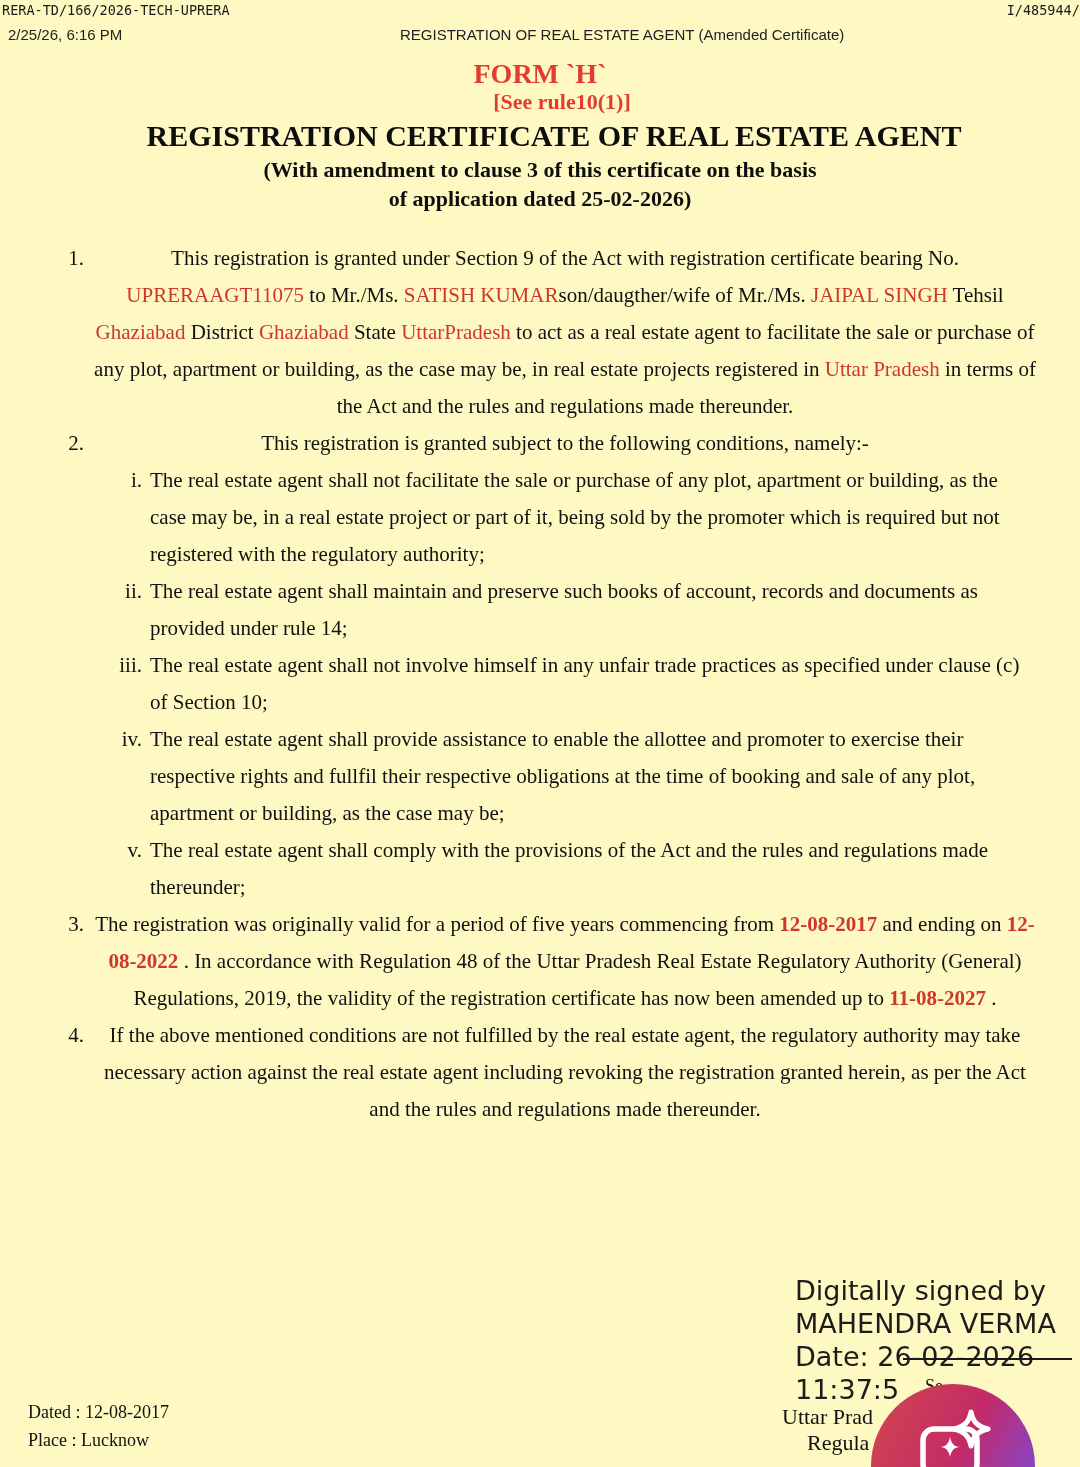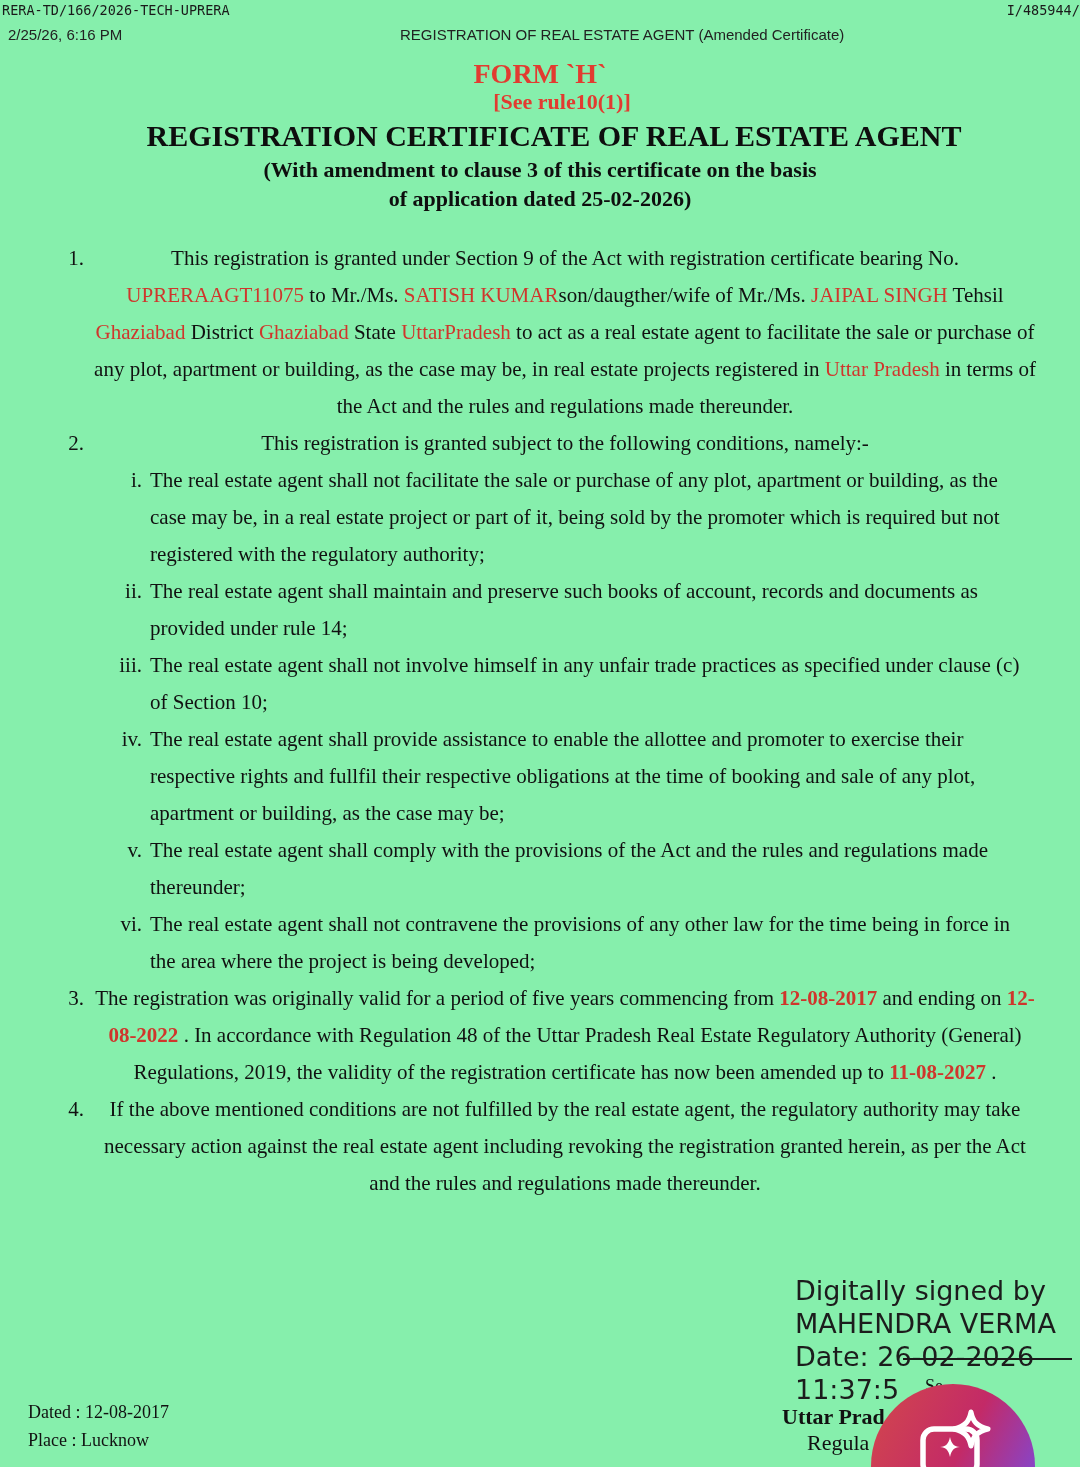--- a/index.html
+++ b/index.html
@@ -1,16 +1,16 @@
 <!DOCTYPE html>
 <html><head>
 <meta charset="utf-8">
 <style>
   html,body{margin:0;padding:0;background:#fff;}
-  .page{position:relative;width:1080px;height:1467px;background:#86efac;overflow:hidden;
+  .page{position:relative;width:1080px;height:1467px;background:#fef9c3;overflow:hidden;
         font-family:"Liberation Serif","DejaVu Serif",serif;color:#111;}
   
   .ref{position:absolute;top:2px;font-family:"DejaVu Sans Mono",monospace;font-size:13.5px;color:#1a1a1a;white-space:nowrap;}
   .ref-left{left:2px;}
   .ref-right{right:-8px;}
   
   .datetime{position:absolute;top:26px;left:8px;font-family:"Liberation Sans",sans-serif;font-size:15px;color:#222;}
   .doc-header{position:absolute;top:26px;left:400px;font-family:"Liberation Sans",sans-serif;font-size:15px;color:#222;white-space:nowrap;}
   
   .doc{padding-top:60px;}
@@ -27,21 +27,21 @@
   .sub-row{display:flex;width:1040px;}
   .sub-num{flex:none;width:142px;text-align:right;}
   .sub-text{flex:1;margin-left:8px;max-width:888px;}
   .red{color:#cf362c;}
   .bold{font-weight:bold;}
   
   .footer-left{position:absolute;left:28px;top:1398px;font-size:18px;line-height:28px;color:#111;font-family:Liberation Serif, serif;}
   
   .sig-frag{position:absolute;font-family:"Liberation Serif",serif;color:#111;z-index:2;white-space:nowrap;}
   .frag-se{left:925px;top:1376px;font-size:18px;}
-  .frag-up{left:782px;top:1404px;font-size:22px;font-weight:bold;}
+  .frag-up{left:782px;top:1404px;font-size:22px;}
   .frag-reg{left:807px;top:1430px;font-size:22px;}
   .sig-block{position:absolute;left:795px;top:1274px;z-index:3;font-family:"DejaVu Sans",sans-serif;
              font-size:27px;line-height:33px;color:#1c1c1c;white-space:nowrap;}
   .sig-line{position:absolute;left:903px;top:1358px;width:169px;height:2px;background:#1a1a1a;z-index:3;}
   
   .badge{position:absolute;left:871px;top:1372px;width:164px;height:95px;z-index:5;cursor:pointer;}
 </style>
 </head>
 <body>
 
@@ -81,24 +81,20 @@
           <div class="sub-text">The real estate agent shall not involve himself in any unfair trade practices as specified under clause (c) of Section 10;</div>
         </div>
         <div class="sub-row">
           <div class="sub-num">iv.</div>
           <div class="sub-text">The real estate agent shall provide assistance to enable the allottee and promoter to exercise their respective rights and fullfil their respective obligations at the time of booking and sale of any plot, apartment or building, as the case may be;</div>
         </div>
         <div class="sub-row">
           <div class="sub-num">v.</div>
           <div class="sub-text">The real estate agent shall comply with the provisions of the Act and the rules and regulations made thereunder;</div>
         </div>
-        <div class="sub-row">
-          <div class="sub-num">vi.</div>
-          <div class="sub-text">The real estate agent shall not contravene the provisions of any other law for the time being in force in the area where the project is being developed;</div>
-        </div>
         <div class="clause-row">
           <div class="clause-num">3.</div>
           <div class="clause-text"><span>The registration was originally valid for a period of five years commencing from </span><span class="red bold">12-08-2017</span><span> and ending on </span><span class="red bold">12-08-2022</span><span> . In accordance with Regulation 48 of the Uttar Pradesh Real Estate Regulatory Authority (General) Regulations, 2019, the validity of the registration certificate has now been amended up to </span><span class="red bold">11-08-2027</span><span> .</span></div>
         </div>
         <div class="clause-row">
           <div class="clause-num">4.</div>
           <div class="clause-text"><span>If the above mentioned conditions are not fulfilled by the real estate agent, the regulatory authority may take necessary action against the real estate agent including revoking the registration granted herein, as per the Act and the rules and regulations made thereunder.</span></div>
         </div>
       </div>
   </div>

